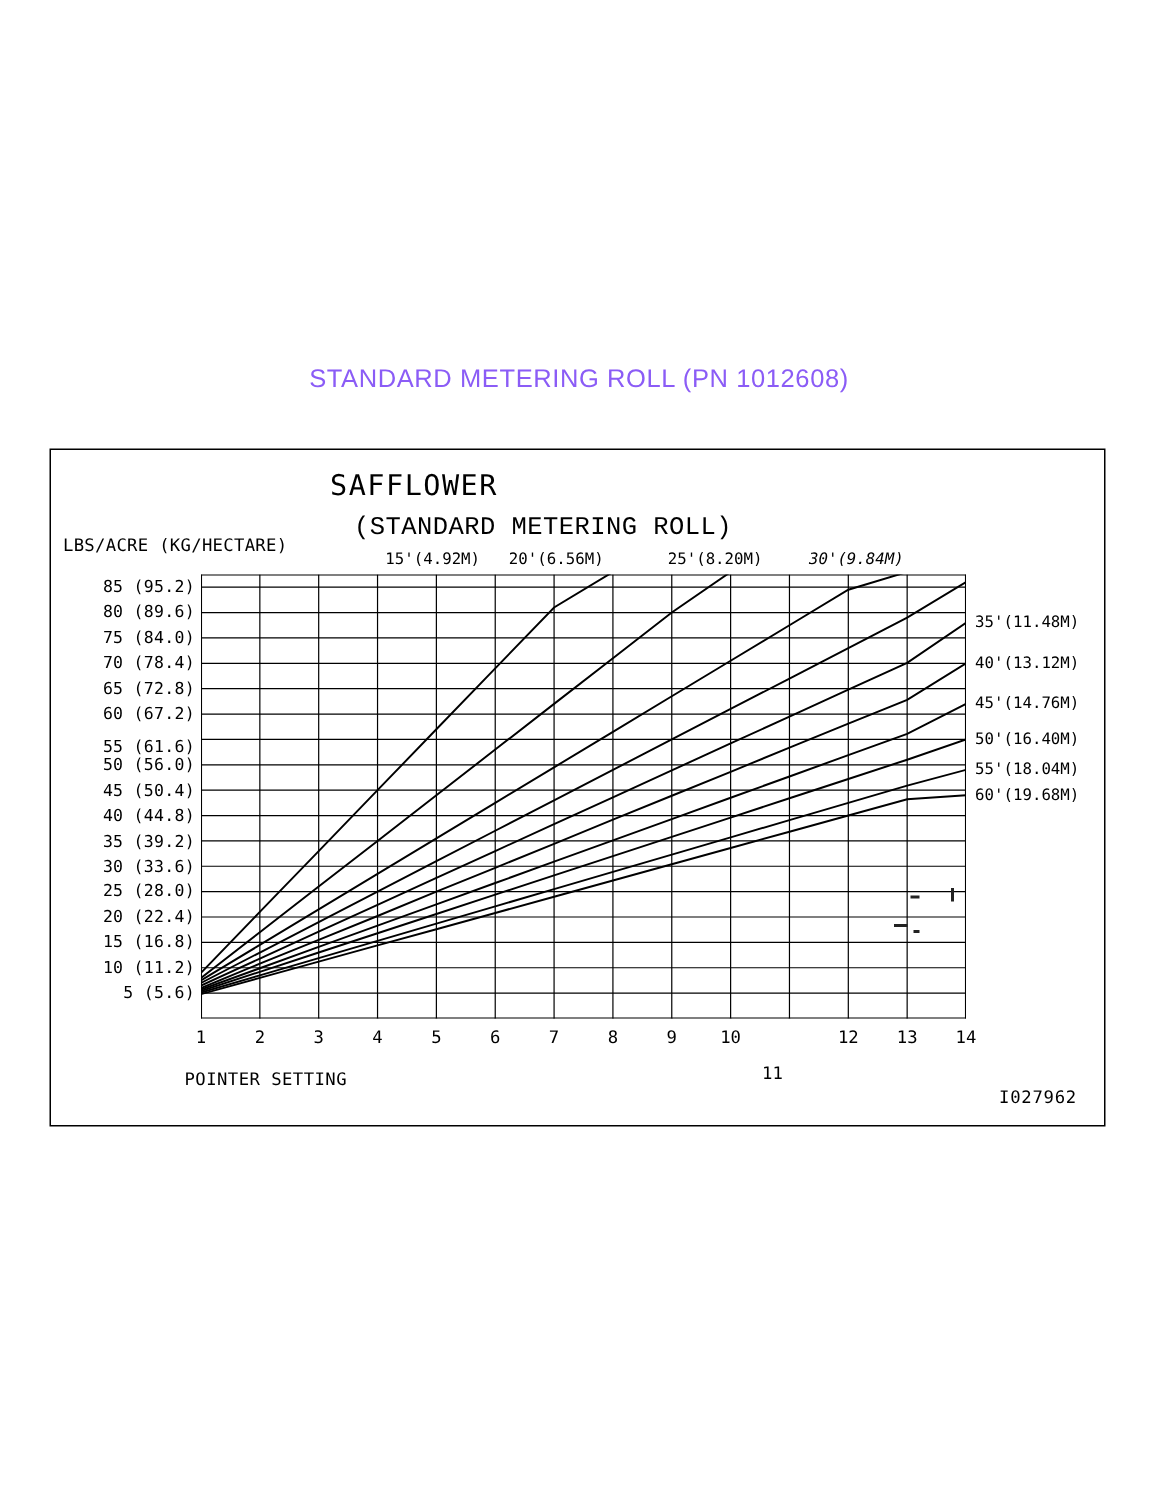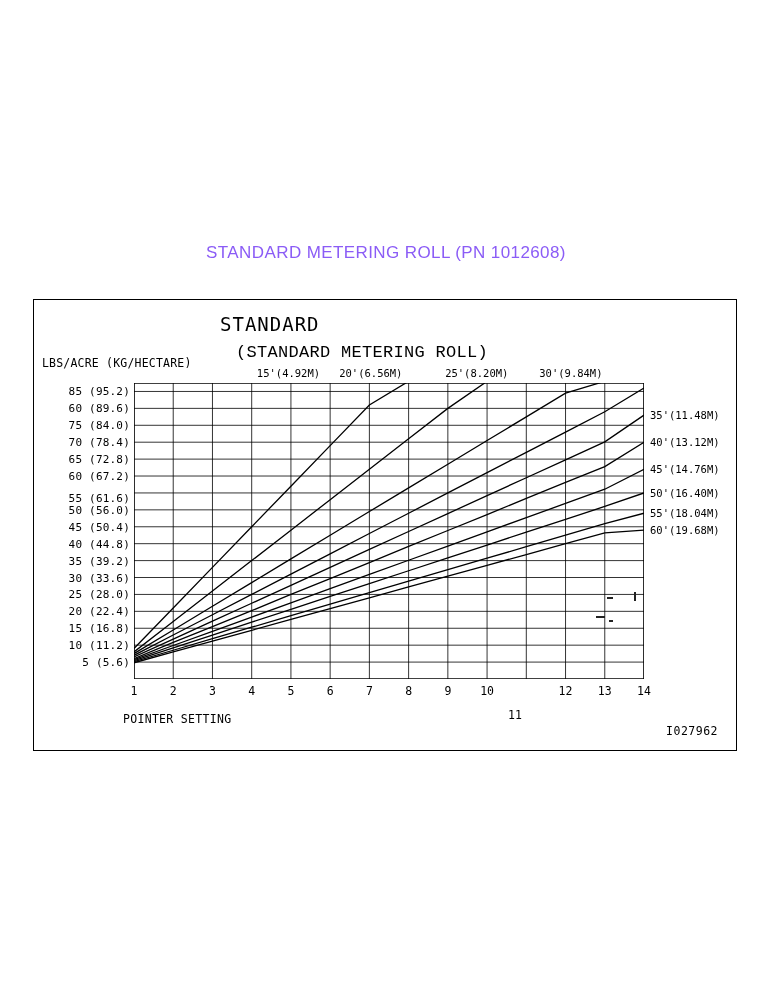--- a/index.html
+++ b/index.html
@@ -150,29 +150,29 @@
     background: #222;
   }
 </style>
 </head>
 <body>
 
 <div id="page-title">STANDARD METERING ROLL  (PN  1012608)</div>
 
 <div id="figure-frame">
 
-  <div id="chart-title">STANDARD</div>
+  <div id="chart-title">SAFFLOWER</div>
   <div id="chart-subtitle">(STANDARD METERING ROLL)</div>
   <div id="y-axis-label">LBS/ACRE (KG/HECTARE)</div>
   <div id="x-axis-label">POINTER SETTING</div>
   <div id="drawing-number">I027962</div>
 
   <div class="y-ticklabels" id="y-ticklabels">
       <div style="top: 8.45714px;">85 (95.2)</div>
-      <div style="top: 25.3714px;">60 (89.6)</div>
+      <div style="top: 25.3714px;">80 (89.6)</div>
       <div style="top: 42.2857px;">75 (84.0)</div>
       <div style="top: 59.2px;">70 (78.4)</div>
       <div style="top: 76.1143px;">65 (72.8)</div>
       <div style="top: 93.0286px; padding-left: 44px;">60 (67.2)</div>
       <div style="top: 115px;">55 (61.6)</div>
       <div style="top: 126.857px;">50 (56.0)</div>
       <div style="top: 143.771px;">45 (50.4)</div>
       <div style="top: 160.686px;">40 (44.8)</div>
       <div style="top: 177.6px;">35 (39.2)</div>
       <div style="top: 194.514px;">30 (33.6)</div>
@@ -195,21 +195,21 @@
       <div style="left: 353.077px;">10</div>
       <div style="left: 381px; margin-top: 24px;">11</div>
       <div style="left: 431.538px;">12</div>
       <div style="left: 470.769px;">13</div>
       <div style="left: 510px;">14</div>
     </div>
   <div class="top-annotations" id="top-annotations">
       <div style="left: 222.846px; top: 67px;">15'(4.92M)</div>
       <div style="left: 305.231px; top: 67px;">20'(6.56M)</div>
       <div style="left: 411.154px; top: 67px;">25'(8.20M)</div>
-      <div style="left: 505.308px; top: 67px;">30'(9.84M)</div>
+      <div style="left: 505.308px; top: 67px; font-style: italic;">30'(9.84M)</div>
     </div>
   <div class="right-annotations" id="right-annotations">
       <div style="left: 616px; top: 109.137px;">35'(11.48M)</div>
       <div style="left: 616px; top: 136.2px;">40'(13.12M)</div>
       <div style="left: 616px; top: 163.263px;">45'(14.76M)</div>
       <div style="left: 616px; top: 186.943px;">50'(16.40M)</div>
       <div style="left: 616px; top: 207.24px;">55'(18.04M)</div>
       <div style="left: 616px; top: 224.154px;">60'(19.68M)</div>
     </div>
 

